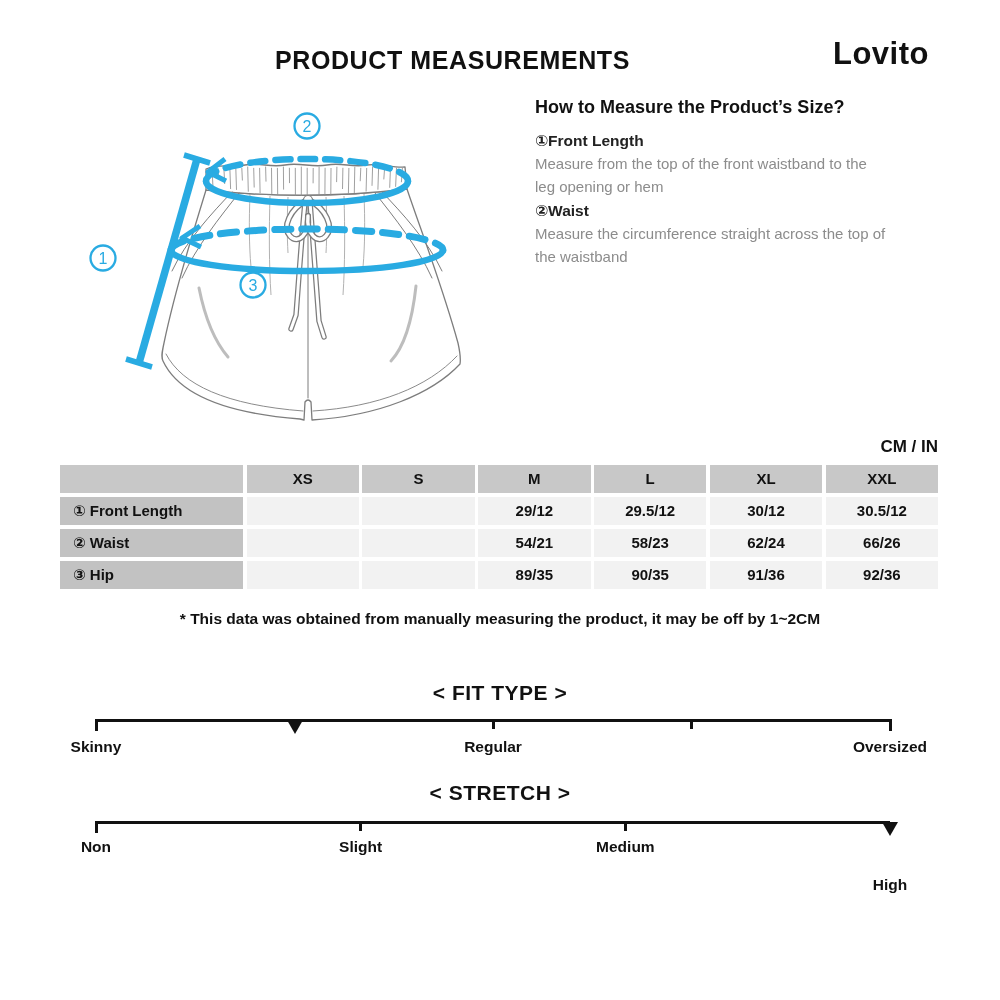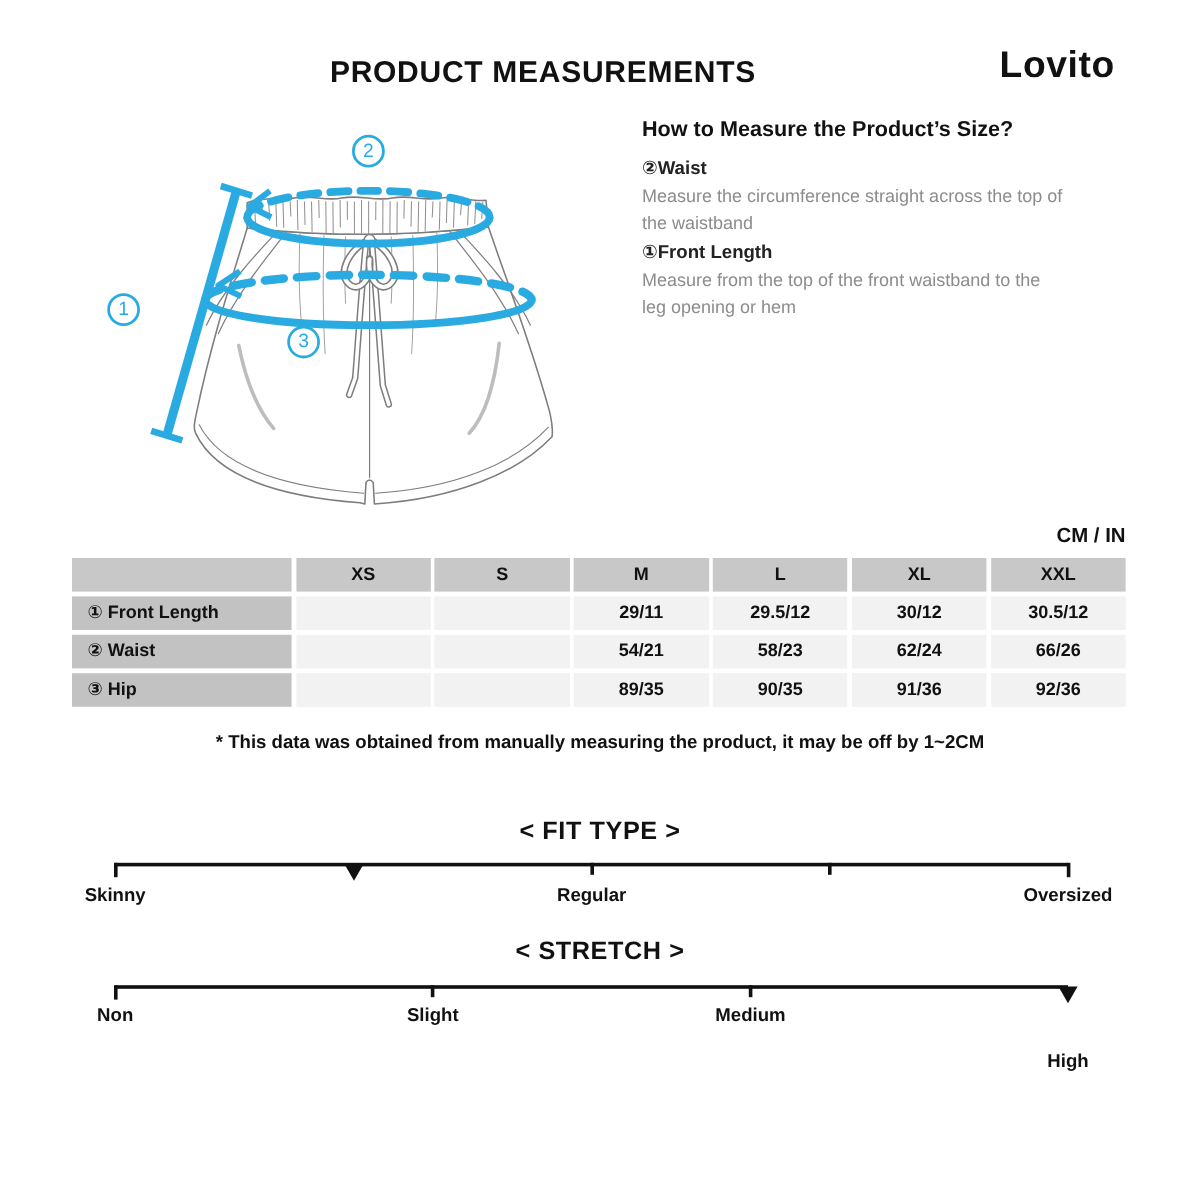--- a/index.html
+++ b/index.html
@@ -146,44 +146,44 @@
     <g>
       <circle cx="193" cy="190" r="12.5" fill="#ffffff" stroke="#29ABE2" stroke-width="2.3"></circle>
       <text x="193" y="190" text-anchor="middle" dominant-baseline="central" font-size="16" fill="#29ABE2" stroke="none">3</text>
     </g>
   </svg>
 
   <div class="howto">
     <div class="howto-title">How to Measure the Product’s Size?</div>
     <div id="howto-items">
         <div class="howto-item">
+          <div class="lbl">①Front Length</div>
+          <div class="desc">Measure from the top of the front waistband to the leg opening or hem</div>
+        </div>
+        <div class="howto-item">
           <div class="lbl">②Waist</div>
           <div class="desc">Measure the circumference straight across the top of the waistband</div>
-        </div>
-        <div class="howto-item">
-          <div class="lbl">①Front Length</div>
-          <div class="desc">Measure from the top of the front waistband to the leg opening or hem</div>
         </div>
       </div>
   </div>
 
   <div class="unit">CM / IN</div>
 
   <div id="size-table">
       <div class="cell th"></div>
       <div class="cell th">XS</div>
       <div class="cell th">S</div>
       <div class="cell th">M</div>
       <div class="cell th">L</div>
       <div class="cell th">XL</div>
       <div class="cell th">XXL</div>
       <div class="cell tl">① Front Length</div>
       <div class="cell td"></div>
       <div class="cell td"></div>
-      <div class="cell td">29/11</div>
+      <div class="cell td">29/12</div>
       <div class="cell td">29.5/12</div>
       <div class="cell td">30/12</div>
       <div class="cell td">30.5/12</div>
       <div class="cell tl">② Waist</div>
       <div class="cell td"></div>
       <div class="cell td"></div>
       <div class="cell td">54/21</div>
       <div class="cell td">58/23</div>
       <div class="cell td">62/24</div>
       <div class="cell td">66/26</div>

